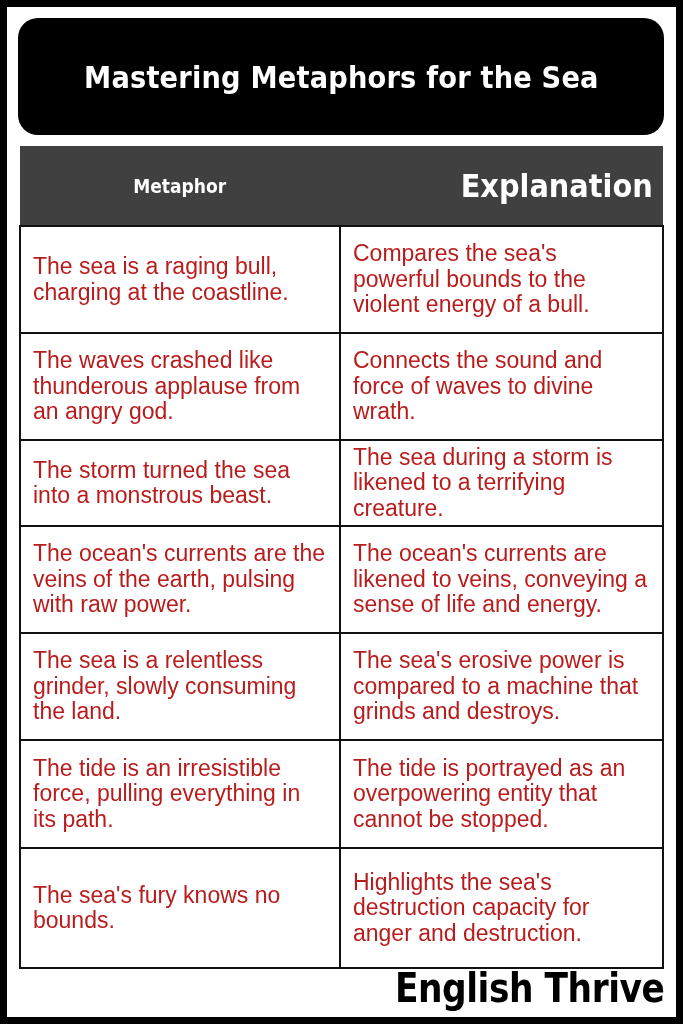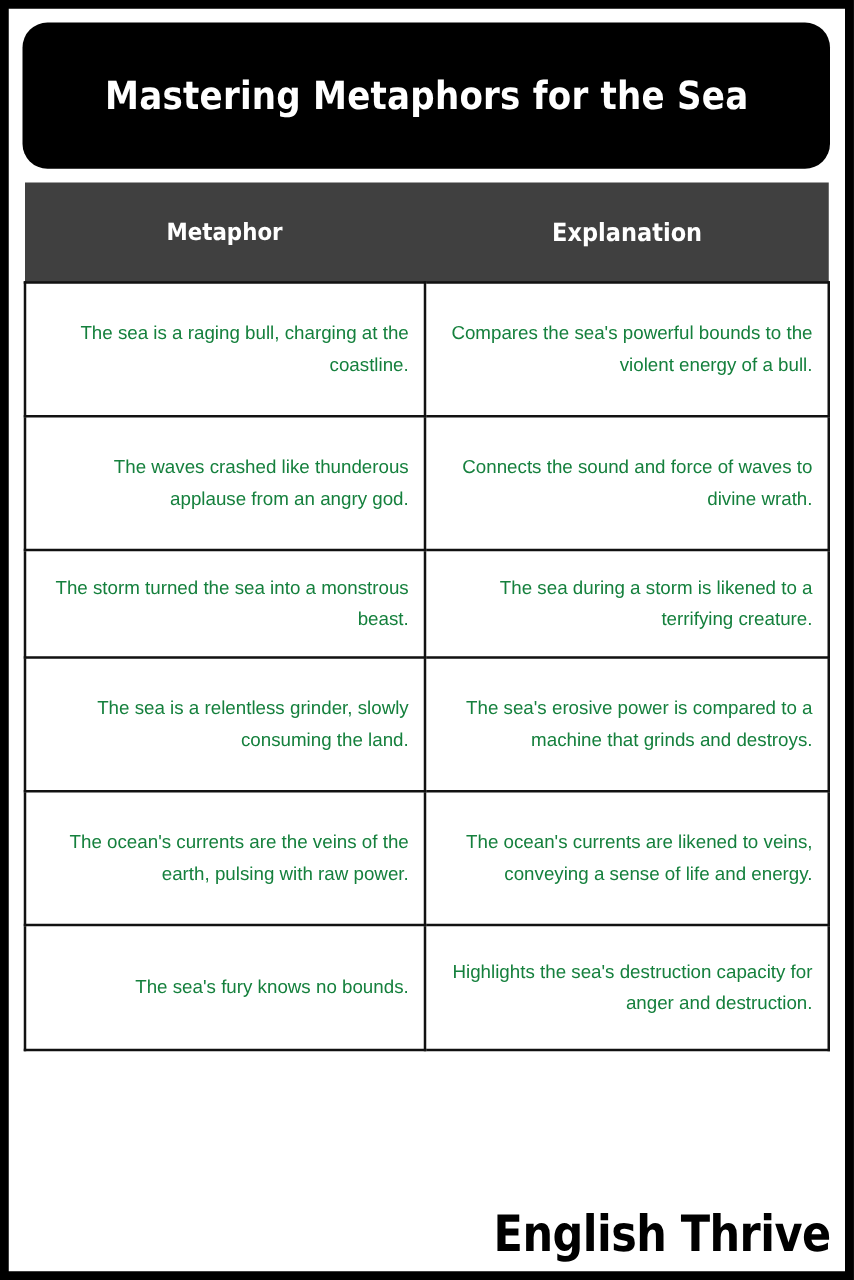--- a/index.html
+++ b/index.html
@@ -21,25 +21,25 @@
     }
     .table {
       position: absolute; left: 12px; top: 139px; width: 645px;
       border-collapse: collapse; table-layout: fixed;
     }
     .table th {
       background: #404040; color: #fff; height: 80px;
       font-family: "DejaVu Sans", sans-serif; font-weight: bold;
     }
     .table th.col-metaphor { font-size: 19px; width: 320px; }
-    .table th.col-explanation { font-size: 20px; }
+    .table th.col-explanation { font-size: 32px; text-align: right; }
     .table th span { display: inline-block; transform: scaleX(0.9); }
     .table td {
-      border: 2px solid #111; color: #15803d;
-      font-size: 15px; line-height: 25.5px; text-align: right;
+      border: 2px solid #111; color: #b91c1c;
+      font-size: 23px; line-height: 25.5px; text-align: left;
       padding: 0 12px; vertical-align: middle;
     }
     .footer {
       position: absolute; right: 12px; top: 958px;
       font-family: "DejaVu Sans", sans-serif; font-weight: bold;
       font-size: 40px; color: #000; letter-spacing: -0.5px;
       transform-origin: right center; transform: scaleX(0.86);
     }
   </style>
 </head>
@@ -64,28 +64,32 @@
         </tr>
         <tr style="height: 107px;">
           <td>The waves crashed like thunderous applause from an angry god.</td>
           <td>Connects the sound and force of waves to divine wrath.</td>
         </tr>
         <tr style="height: 86px;">
           <td>The storm turned the sea into a monstrous beast.</td>
           <td>The sea during a storm is likened to a terrifying creature.</td>
         </tr>
         <tr style="height: 107px;">
+          <td>The ocean's currents are the veins of the earth, pulsing with raw power.</td>
+          <td>The ocean's currents are likened to veins, conveying a sense of life and energy.</td>
+        </tr>
+        <tr style="height: 107px;">
           <td>The sea is a relentless grinder, slowly consuming the land.</td>
           <td>The sea's erosive power is compared to a machine that grinds and destroys.</td>
         </tr>
-        <tr style="height: 107px;">
-          <td>The ocean's currents are the veins of the earth, pulsing with raw power.</td>
-          <td>The ocean's currents are likened to veins, conveying a sense of life and energy.</td>
+        <tr style="height: 108px;">
+          <td>The tide is an irresistible force, pulling everything in its path.</td>
+          <td>The tide is portrayed as an overpowering entity that cannot be stopped.</td>
         </tr>
-        <tr style="height: 100px; margin-top: 35px;">
+        <tr style="height: 120px; margin-top: 35px;">
           <td>The sea's fury knows no bounds.</td>
           <td>Highlights the sea's destruction capacity for anger and destruction.</td>
         </tr>
       </tbody>
   </table>
 
   <div class="footer">English Thrive</div>
 </div>
 
 </body></html>

